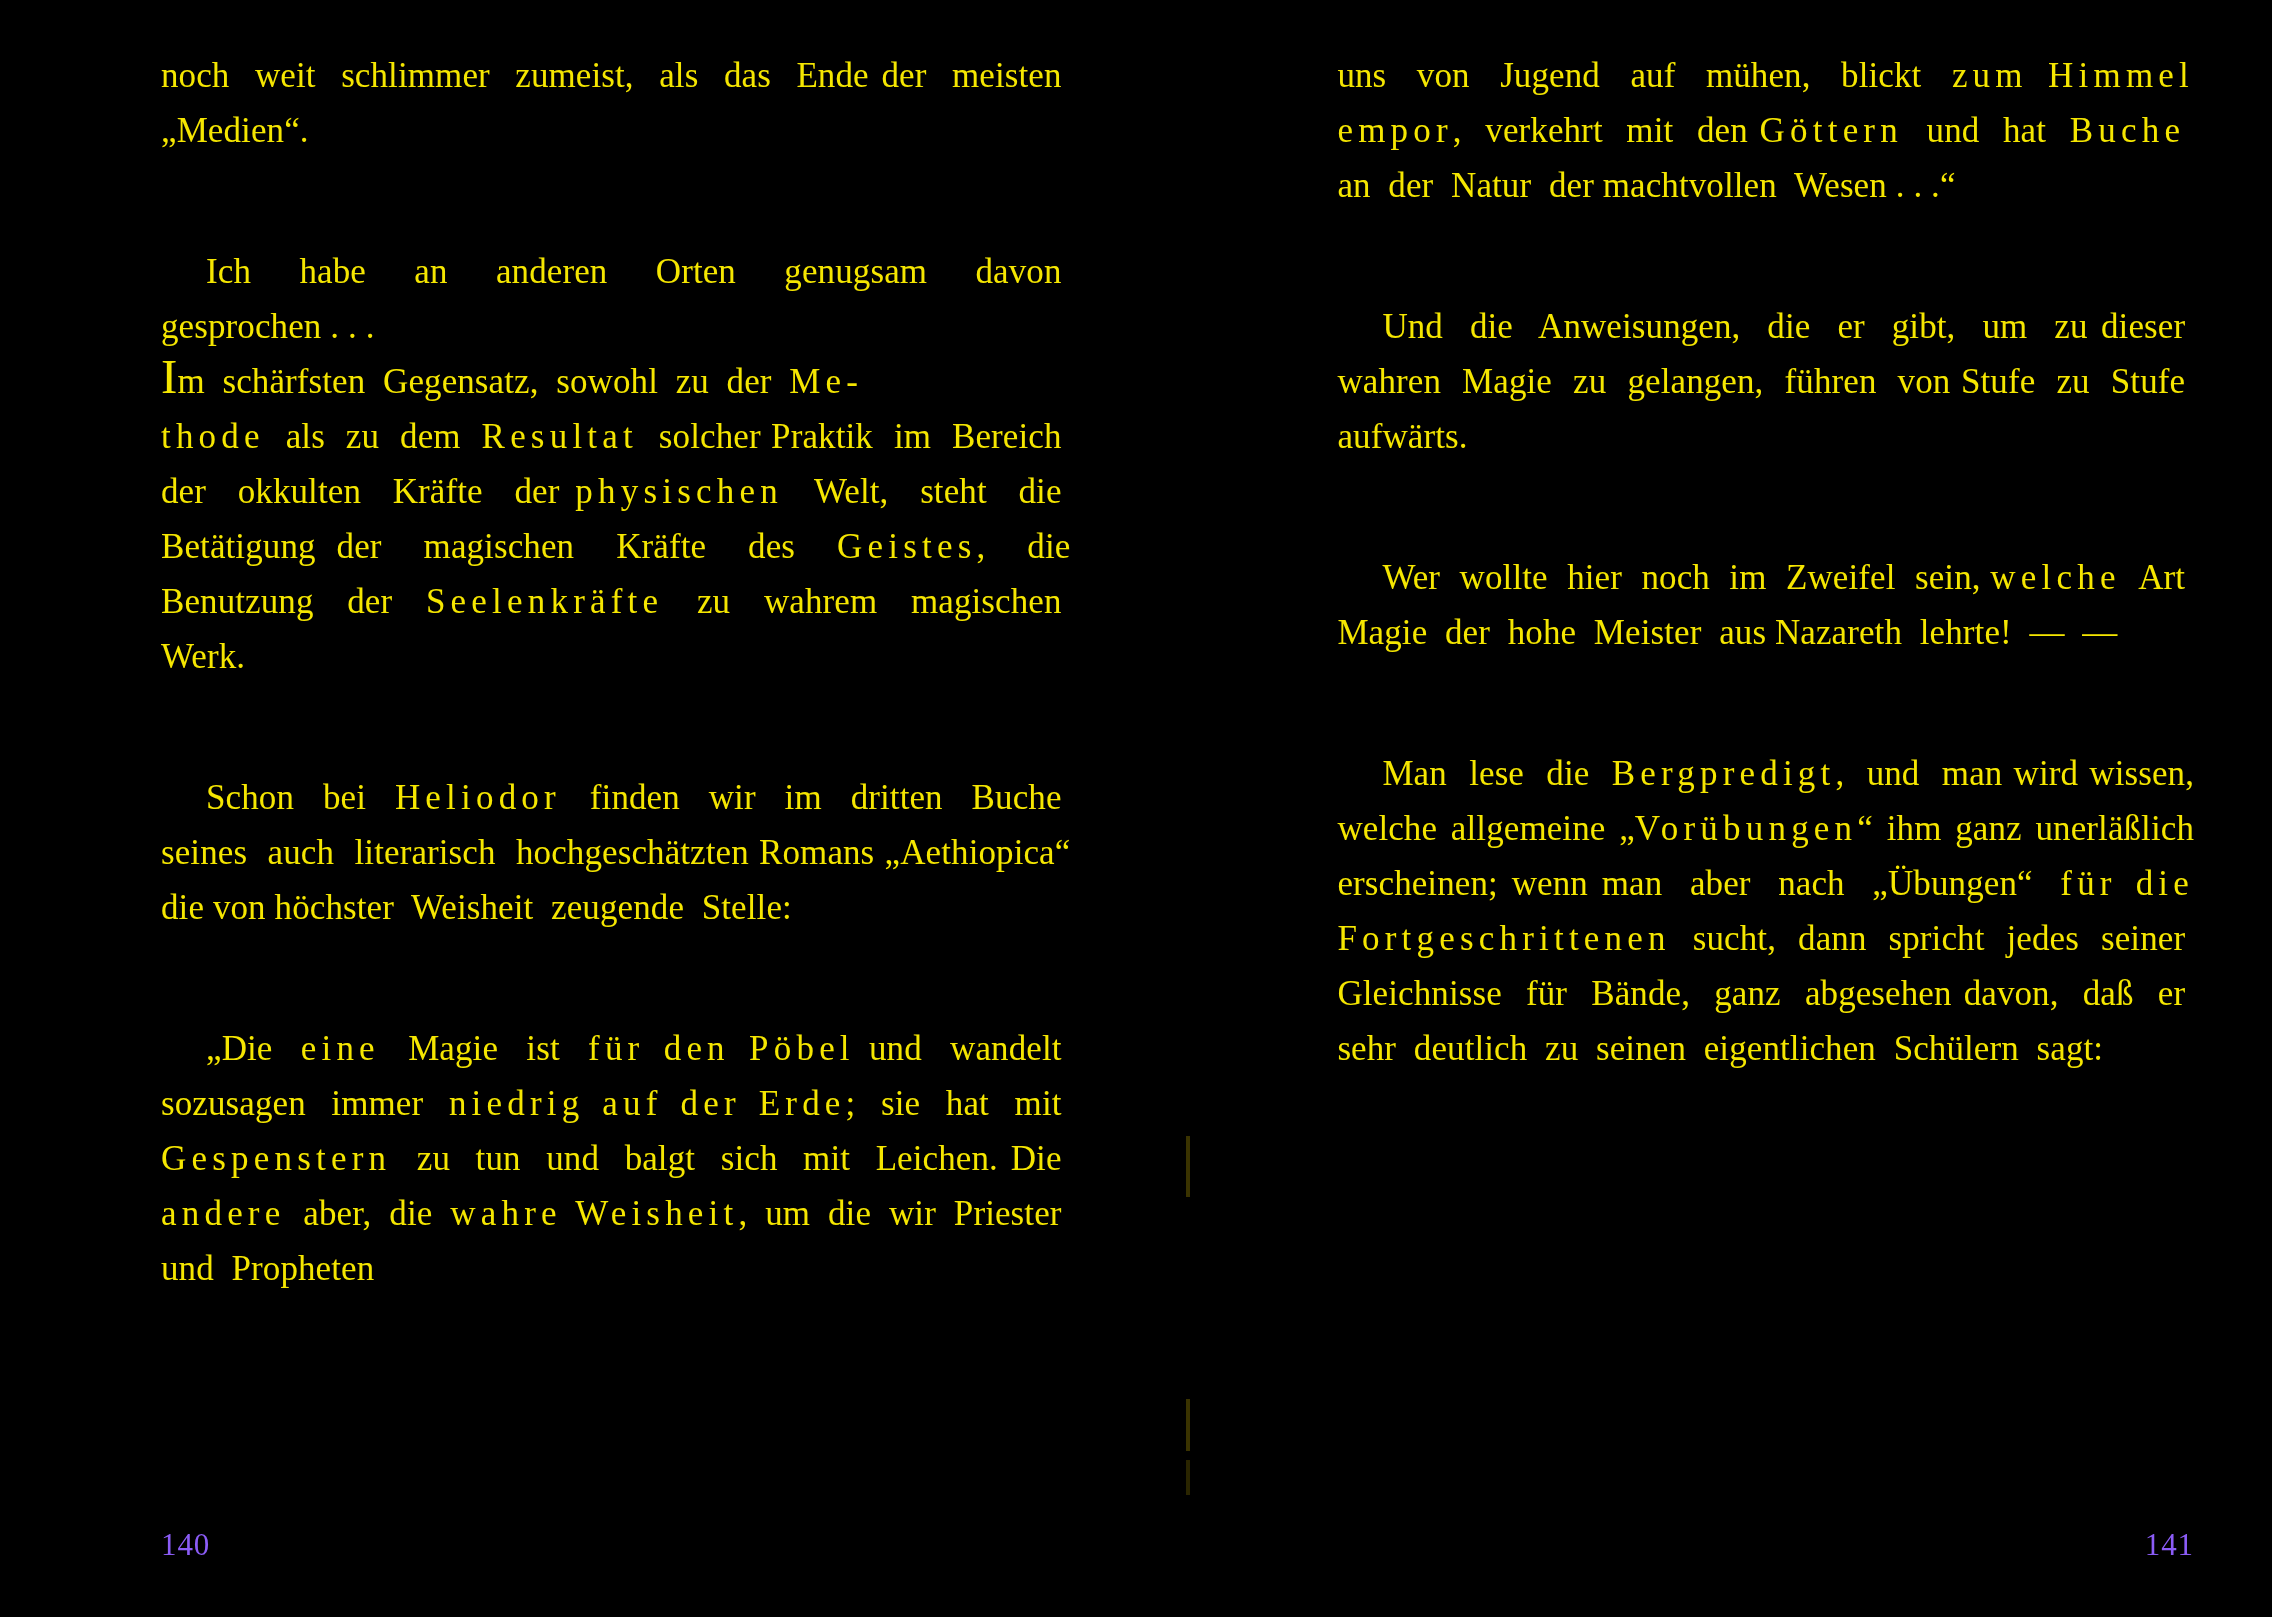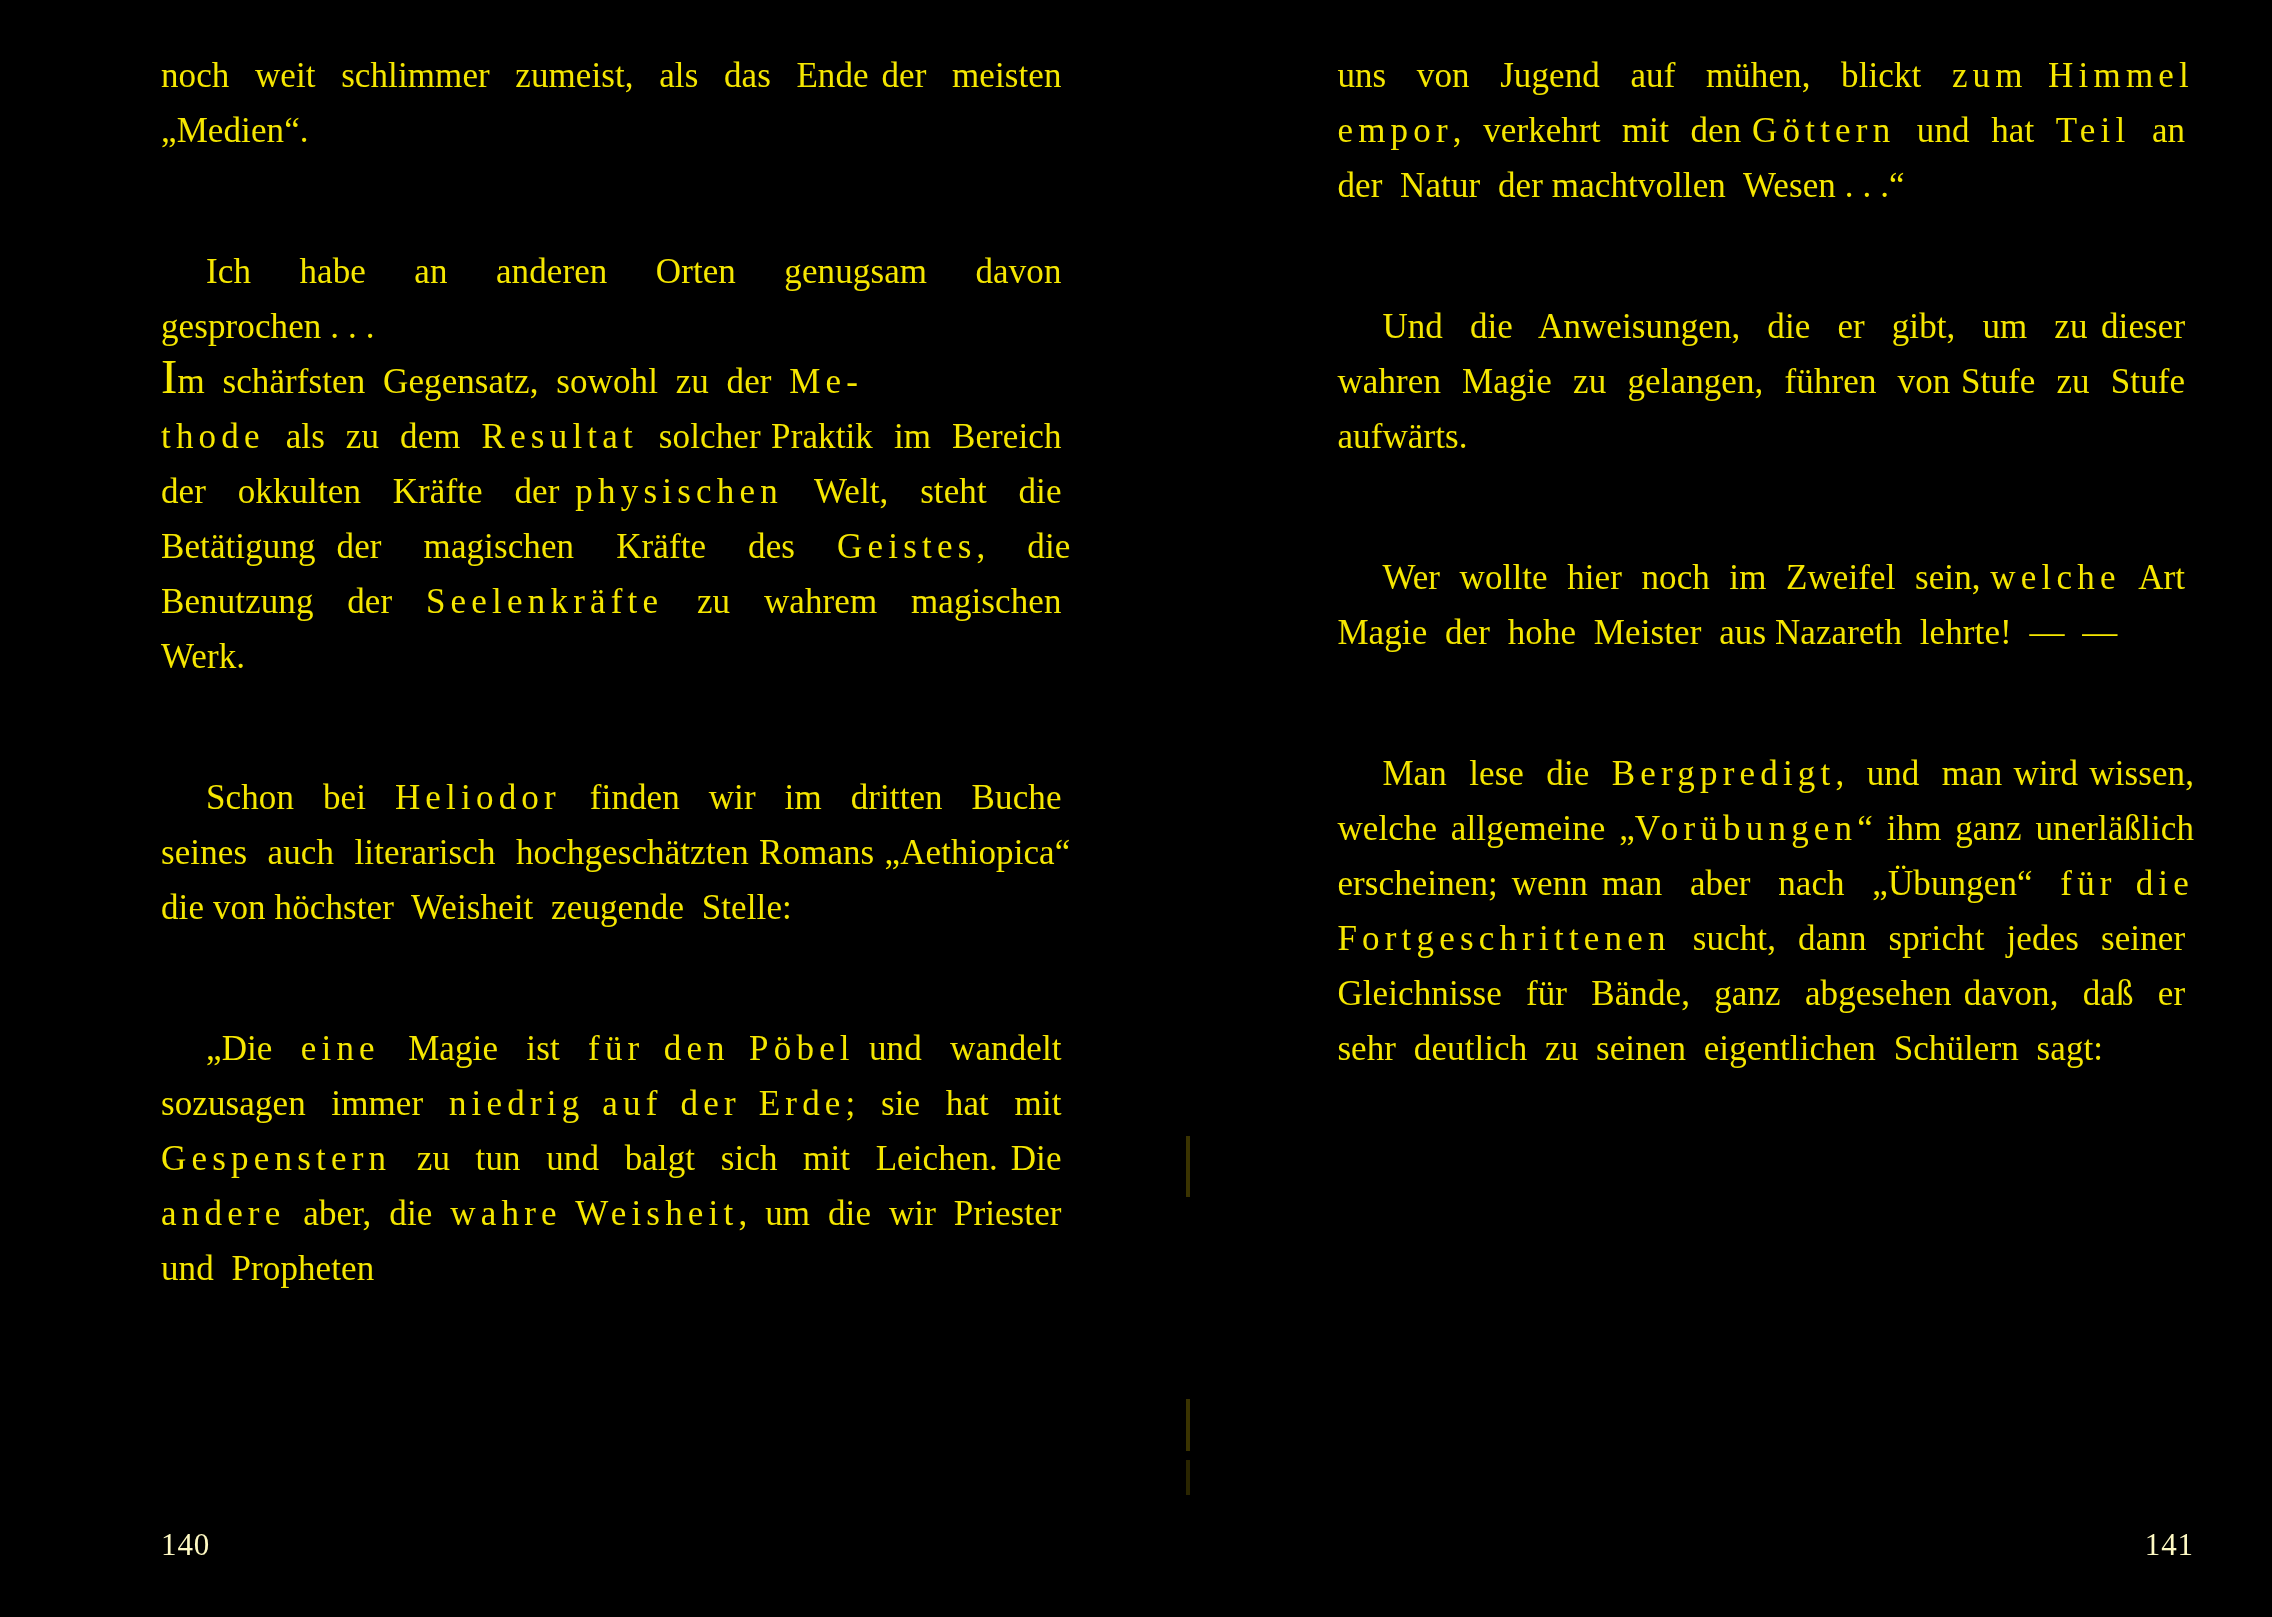--- a/index.html
+++ b/index.html
@@ -75,21 +75,21 @@
     font-size: 49px;
     line-height: 35px;
     vertical-align: baseline;
   }
 
   .folio {
     position: absolute;
     bottom: 54px;
     font-size: 31px;
     font-family: "Liberation Serif", serif;
-    color: #fef9c3;
+    color: #8b5cf6;
     letter-spacing: 0.9px;
   }
   .folio-left { left: 153px; }
   .folio-right { right: 79px; }
 </style>
 </head>
 <body>
 
 <div class="spread">
 
@@ -109,21 +109,21 @@
   </div>
 
   <div class="gutter">
     <i class="g1"></i>
       <i class="g2"></i>
       <i class="g3"></i>
   </div>
 
   <div class="page page-right">
 
-    <p class="first">uns&nbsp; von&nbsp; Jugend&nbsp; auf&nbsp; mühen,&nbsp; blickt&nbsp; <span class="sp">zum Himmel empor</span>,&nbsp; verkehrt&nbsp; mit&nbsp; den <span class="sp">Göttern</span>&nbsp; und&nbsp; hat&nbsp; <span class="sp">Teil</span>&nbsp; an&nbsp; der&nbsp; Natur&nbsp; der machtvollen&nbsp; Wesen&nbsp;.&nbsp;.&nbsp;.“</p>
+    <p class="first">uns&nbsp; von&nbsp; Jugend&nbsp; auf&nbsp; mühen,&nbsp; blickt&nbsp; <span class="sp">zum Himmel empor</span>,&nbsp; verkehrt&nbsp; mit&nbsp; den <span class="sp">Göttern</span>&nbsp; und&nbsp; hat&nbsp; <span class="sp">Buche</span>&nbsp; an&nbsp; der&nbsp; Natur&nbsp; der machtvollen&nbsp; Wesen&nbsp;.&nbsp;.&nbsp;.“</p>
 
     <p class="indent gap-small">Und&nbsp; die&nbsp; Anweisungen,&nbsp; die&nbsp; er&nbsp; gibt,&nbsp; um&nbsp; zu dieser&nbsp; wahren&nbsp; Magie&nbsp; zu&nbsp; gelangen,&nbsp; führen&nbsp; von Stufe&nbsp; zu&nbsp; Stufe&nbsp; aufwärts.</p>
 
     <p class="indent gap-small">Wer&nbsp; wollte&nbsp; hier&nbsp; noch&nbsp; im&nbsp; Zweifel&nbsp; sein, <span class="sp">welche</span>&nbsp; Art&nbsp; Magie&nbsp; der&nbsp; hohe&nbsp; Meister&nbsp; aus Nazareth&nbsp; lehrte!&nbsp; —&nbsp; —</p>
 
     <p class="indent gap-small">Man&nbsp; lese&nbsp; die&nbsp; <span class="sp">Bergpredigt</span>,&nbsp; und&nbsp; man wird wissen, welche allgemeine „<span class="sp">Vorübungen</span>“ ihm ganz unerläßlich erscheinen; wenn man&nbsp; aber&nbsp; nach&nbsp; „Übungen“&nbsp; <span class="sp">für die Fortgeschrittenen</span> sucht, dann spricht jedes seiner&nbsp; Gleichnisse&nbsp; für&nbsp; Bände,&nbsp; ganz&nbsp; abgesehen davon,&nbsp; daß&nbsp; er&nbsp; sehr&nbsp; deutlich&nbsp; zu&nbsp; seinen&nbsp; eigentlichen&nbsp; Schülern&nbsp; sagt:</p>
 
 
     <div class="folio folio-right">141</div>
   </div>

